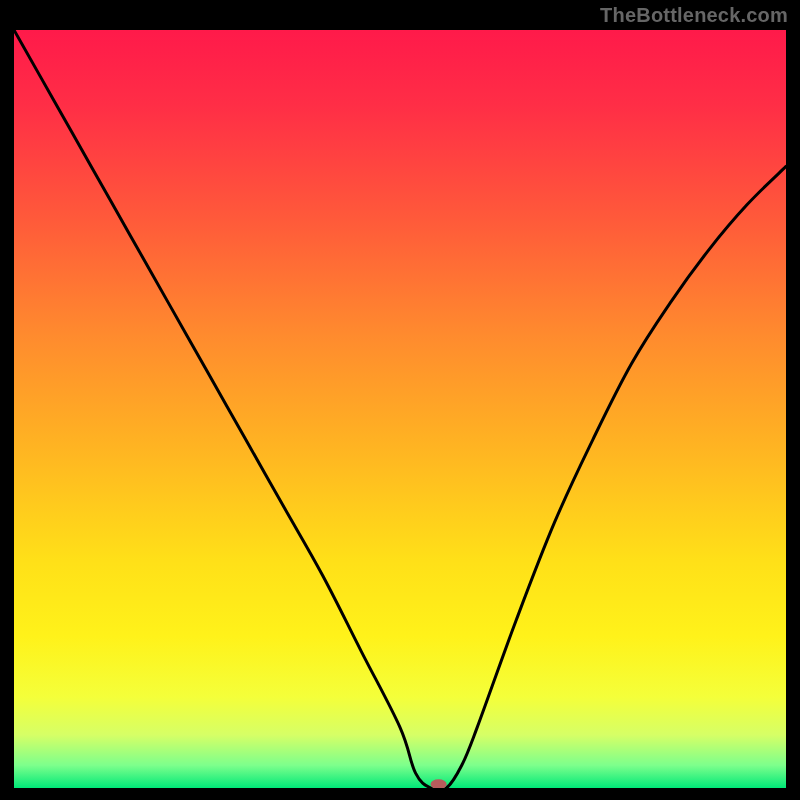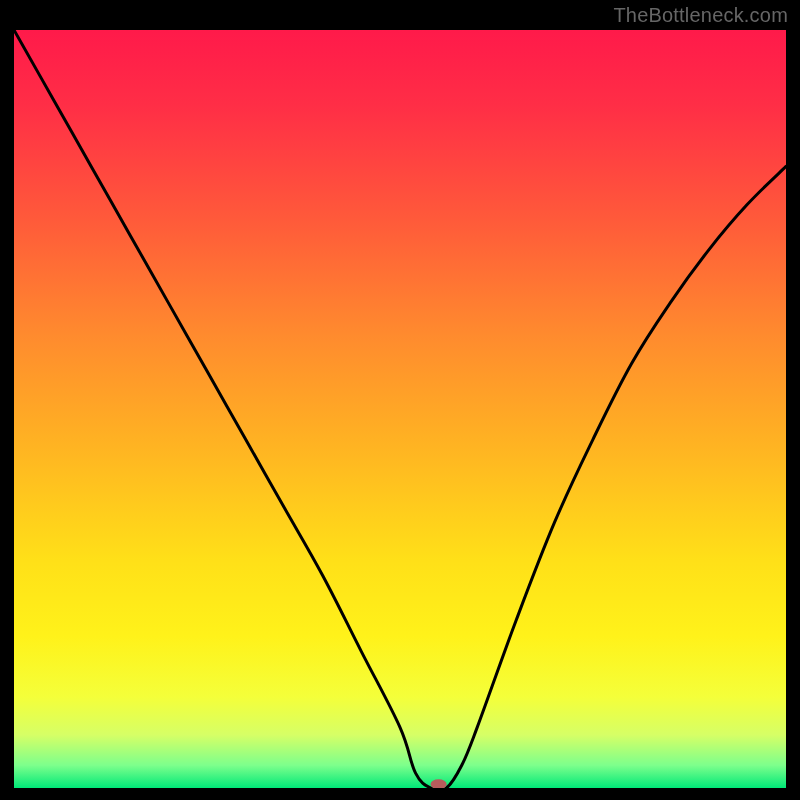--- a/index.html
+++ b/index.html
@@ -16,21 +16,21 @@
     width: 800px;
     height: 800px;
     background: #000;
   }
   .watermark {
     position: absolute;
     top: 4px;
     right: 12px;
     color: #666;
     font-size: 20px;
-    font-weight: 400;
+    font-weight: 700;
     letter-spacing: 0.2px;
     z-index: 10;
   }
   .plot {
     position: absolute;
     top: 30px;
     left: 14px;
     width: 772px;
     height: 758px;
     z-index: 1;

